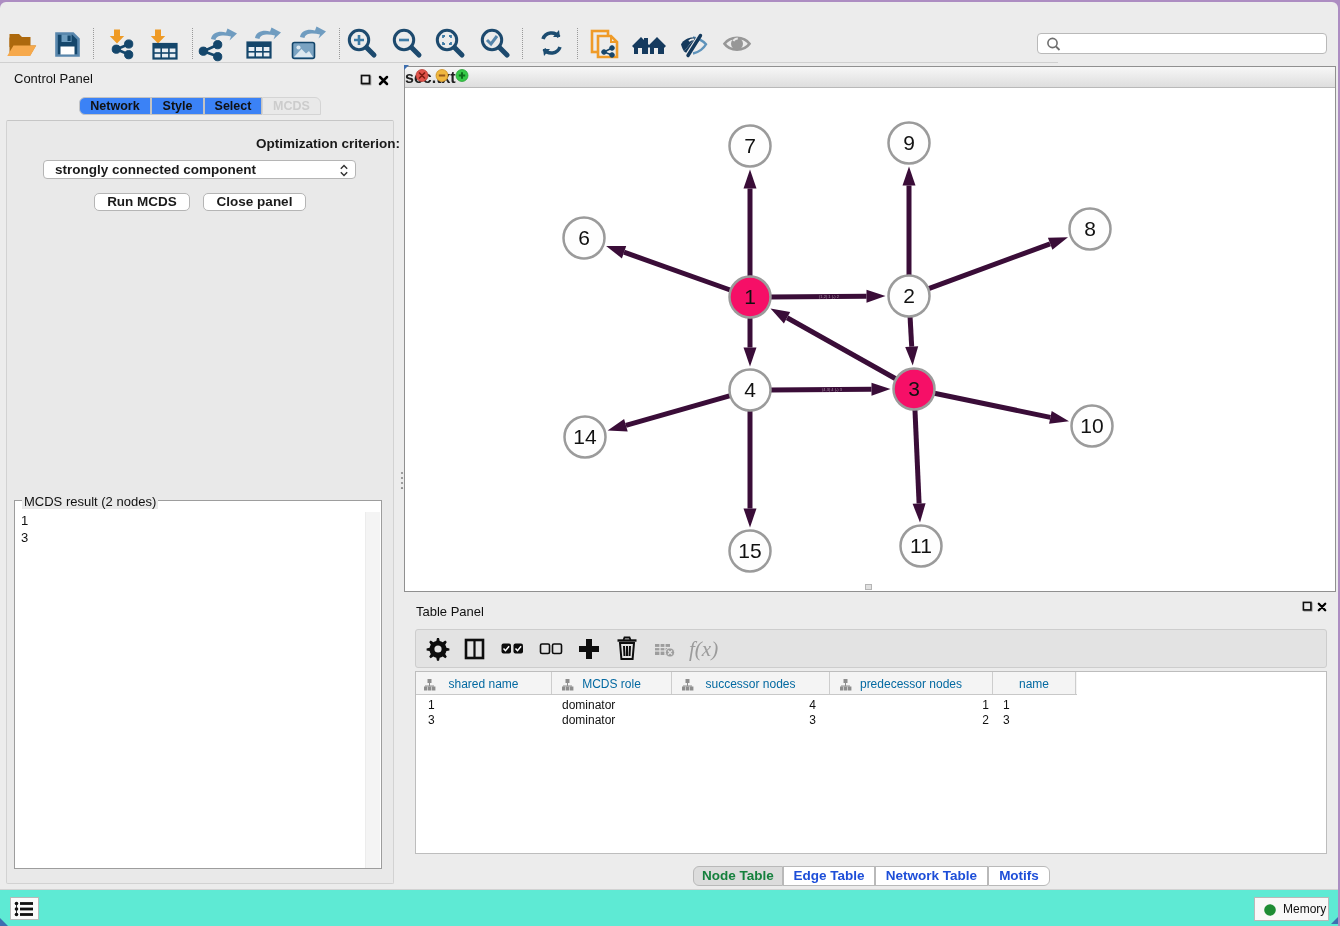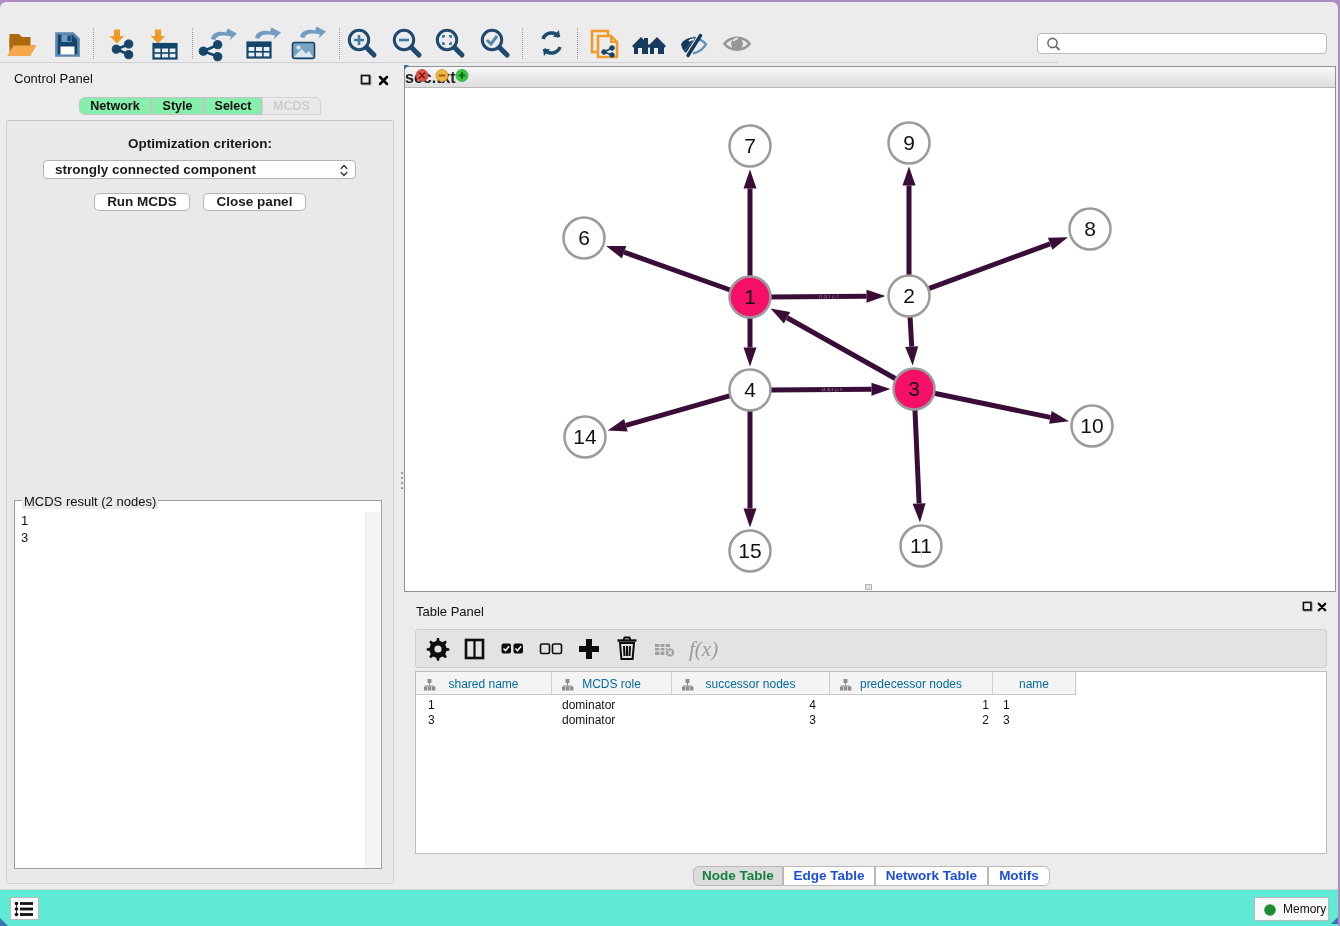--- a/index.html
+++ b/index.html
@@ -16,25 +16,25 @@
 #toolbar { position:absolute; left:0; top:23px; width:1338px; height:37px;
   background:#ececec; }
 .sep { position:absolute; top:3px; height:31px; width:0; border-left:1px dotted #999; }
 #searchbox { position:absolute; left:1037px; top:8px; width:290px; height:21px;
   background:#fff; border:1px solid #b9b9b9; border-radius:4px; }
 #main { position:absolute; left:0; top:60px; width:1058px; height:827px; background:#ececec; border-top:1px solid #d0d0d0;}
 #statusbar { position:absolute; left:0; top:887px; width:1338px; height:37px;
   background:#5eead4; border-top:1px solid #d2d2d2; }
 #cpanel { position:absolute; left:0; top:0; width:401px; height:827px; background:#ececec; }
 #cpanel .hdr { position:absolute; left:14px; top:8px; font-size:13px; color:#111; }
-.tab { position:absolute; top:34px; height:18px; background:#86efac; border:1px solid #c3c3c3;
+.tab { position:absolute; top:34px; height:18px; background:#3b82f6; border:1px solid #c3c3c3;
   font-size:12.5px; font-weight:bold; color:#111; text-align:center; line-height:16px; }
 #cpcontent { position:absolute; left:6px; top:57px; width:388px; height:764px;
   background:#e9e9e9; border:1px solid #d2d2d2; border-top:1px solid #c6c6c6; border-radius:2px;}
-#optlabel { position:absolute; left:0; top:73px; width:400px; text-align:center;
+#optlabel { position:absolute; left:0; top:73px; width:400px; text-align:right;
   font-size:13.5px; font-weight:bold; color:#1a1a1a; }
 #dropdown { position:absolute; left:43px; top:97px; width:313px; height:19px;
   background:#fff; border:1px solid #b5b5b5; border-radius:4px;
   font-size:13.5px; font-weight:bold; color:#1a1a1a; line-height:17px; padding-left:11px; }
 .btn { position:absolute; top:130px; height:18px; background:#fff;
   border:1px solid #b5b5b5; border-radius:5px; font-size:13.5px; font-weight:bold; color:#1a1a1a;
   text-align:center; line-height:15px; }
 #groupbox { position:absolute; left:14px; top:437px; width:368px; height:369px;
   border:1px solid #9d9d9d; background:#fff; }
 #gbscroll { position:absolute; left:350px; top:11px; width:15px; height:356px; background:#f4f4f4; border-left:1px solid #ececec;}

